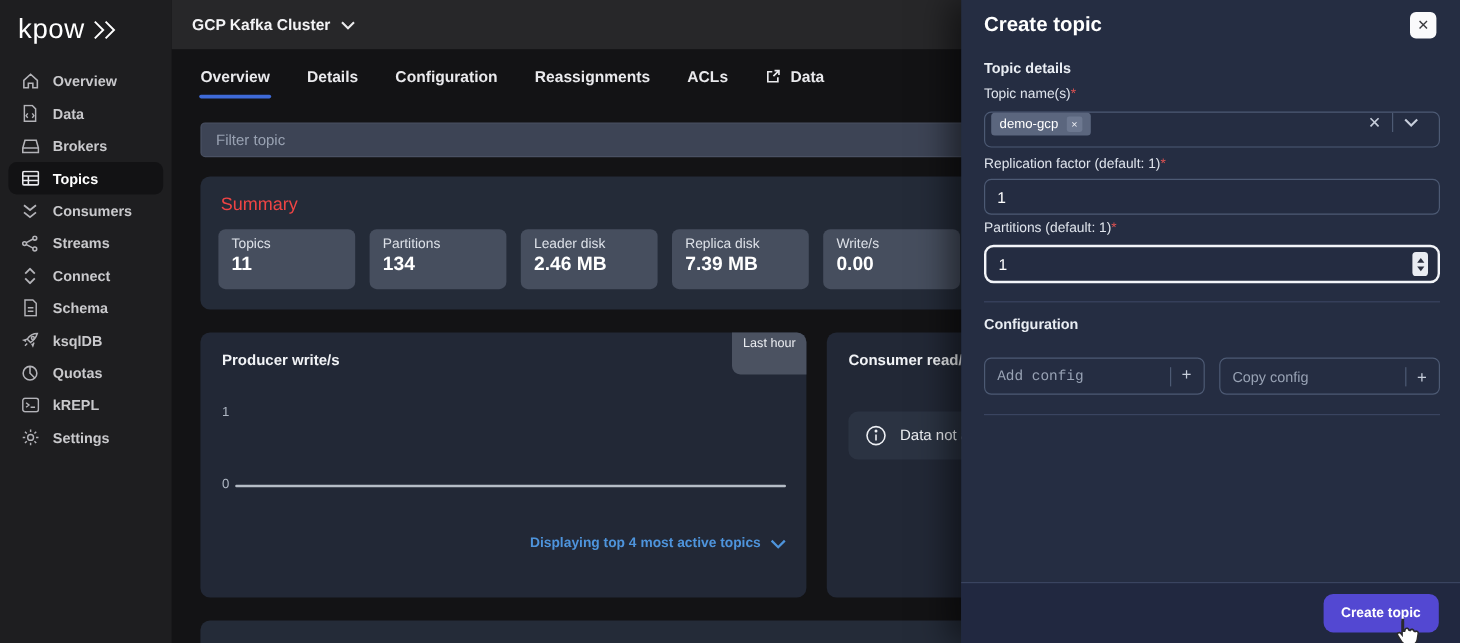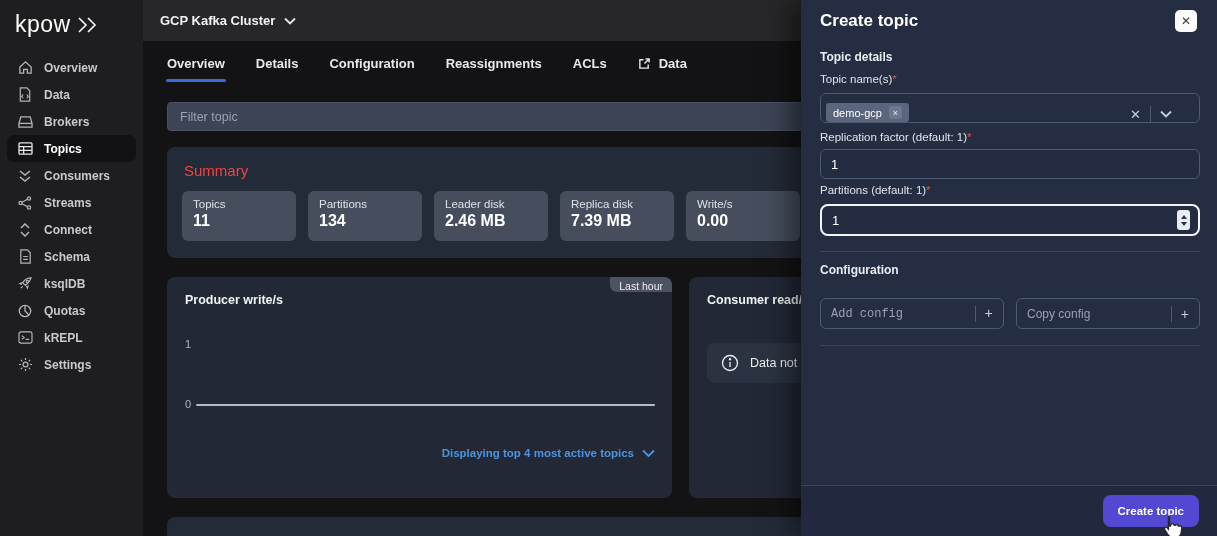--- a/index.html
+++ b/index.html
@@ -36,39 +36,39 @@
   .cards { display:flex; gap:12px; padding:12px 16px 0 15px; }
   .card { width:114px; height:50px; background:#464e5e; border-radius:6px; padding:7px 11px; }
   .card-label { color:#dde1e8; font-size:11.5px; }
   .card-value { color:#ffffff; font-size:16px; font-weight:700; margin-top:2px; }
 
   
   .chart-panel { position:absolute; top:277px; height:221px; background:#222836; border-radius:8px; z-index:1; }
   .producer { left:167px; width:505px; }
   .consumer { left:689px; width:511px; }
   .chart-title { padding:16px 0 0 18px; color:#f1f3f6; font-size:12.5px; font-weight:700; }
-  .range-badge { position:absolute; top:0; right:0; background:#4b5261; color:#eceef2; font-size:10.5px; padding:3px 9px 0; border-radius:0 8px 0 7px; }
+  .range-badge { position:absolute; top:0; right:0; background:#4b5261; color:#eceef2; font-size:10.5px; padding:3px 9px 20px; border-radius:0 8px 0 7px; }
   .ytick { position:absolute; left:18px; color:#aeb6c2; font-size:11px; }
   .ytick.t1 { top:338px; } .ytick.t0 { top:398px; }
   .zero-line { position:absolute; left:29px; right:17px; top:127px; height:2px; background:#b5bcc6; border-radius:1px; }
   .chart-link { position:absolute; right:17px; bottom:39px; display:flex; align-items:center; gap:8px; color:#4e94dc; font-size:11.5px; font-weight:700; cursor:pointer; }
   .alert-box { position:absolute; left:18px; top:66px; width:330px; height:40px; background:#2b3342; border-radius:8px; display:flex; align-items:center; gap:11px; padding:0 14px; }
   .alert-text { color:#eef0f4; font-size:12.5px; }
 
   .bottom-panel { position:absolute; left:167px; top:517px; width:1033px; height:28px; background:#242b38; border-radius:8px 8px 0 0; z-index:1; }
 
   
   .overlay { position:absolute; right:0; top:0; width:416px; height:536px; background:#252d42; box-shadow:-10px 0 26px rgba(0,0,0,.5); z-index:5; }
   .ov-title { position:absolute; left:19px; top:11px; color:#ffffff; font-size:17px; font-weight:700; }
   .close-btn { position:absolute; top:10px; right:20px; width:22px; height:22px; background:#fafafb; border-radius:5px; color:#3a3a3e; font-size:12px; display:flex; align-items:center; justify-content:center; cursor:pointer; }
   .sec-label { position:absolute; left:19px; color:#e9edf3; font-size:12px; font-weight:700; }
   .fld-label { position:absolute; left:19px; color:#dfe4ec; font-size:11.5px; }
   .req { color:#e05252; }
   .ov-input { position:absolute; left:19px; width:380px; background:#242c41; border:1px solid #4d5a74; border-radius:6px; color:#ffffff; font-size:13px; padding:0 10px; outline:none; font-family:"Liberation Sans",sans-serif; }
-  .multiselect { position:absolute; left:19px; width:380px; height:30px; border:1px solid #4d5a74; border-radius:6px; display:flex; align-items:flex-end; padding:0 27px 0 5px; cursor:pointer; }
+  .multiselect { position:absolute; left:19px; width:380px; height:30px; border:1px solid #4d5a74; border-radius:6px; display:flex; align-items:flex-start; padding:0 17px 0 5px; cursor:pointer; }
   .chip { display:flex; align-items:center; gap:7px; background:#5b667e; border-radius:3px; padding:3px 7px; color:#ffffff; font-size:11px; }
   .chip-x { width:13px; height:13px; background:#6d7890; border-radius:2px; color:#e9ebf0; font-size:9px; display:flex; align-items:center; justify-content:center; cursor:pointer; }
   .ctl-right { margin-left:auto; display:flex; align-items:center; gap:9px; }
   .clear-x { color:#c7cedb; font-size:13px; cursor:pointer; }
   .vsep { width:1px; height:16px; background:#4d5a74; }
   .part-input { border:2px solid #f3f5f9; border-radius:8px; padding-right:26px; }
   .spinner { position:absolute; right:27px; top:210px; width:13px; height:20px; background:#e9ecf2; border-radius:3px; display:flex; flex-direction:column; align-items:center; justify-content:center; gap:3px; cursor:pointer; }
   .tri-up { width:0; height:0; border-left:3.5px solid transparent; border-right:3.5px solid transparent; border-bottom:4.5px solid #2b3040; }
   .tri-dn { width:0; height:0; border-left:3.5px solid transparent; border-right:3.5px solid transparent; border-top:4.5px solid #2b3040; }
   .hr { position:absolute; left:19px; width:380px; height:1px; background:#3a4460; }

